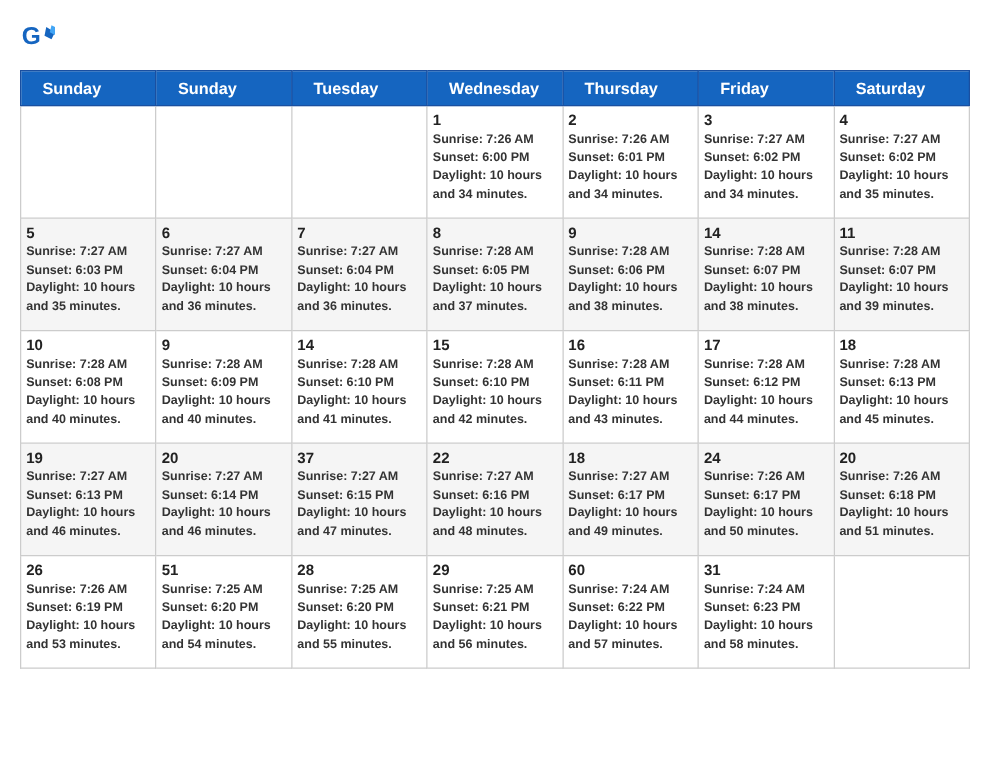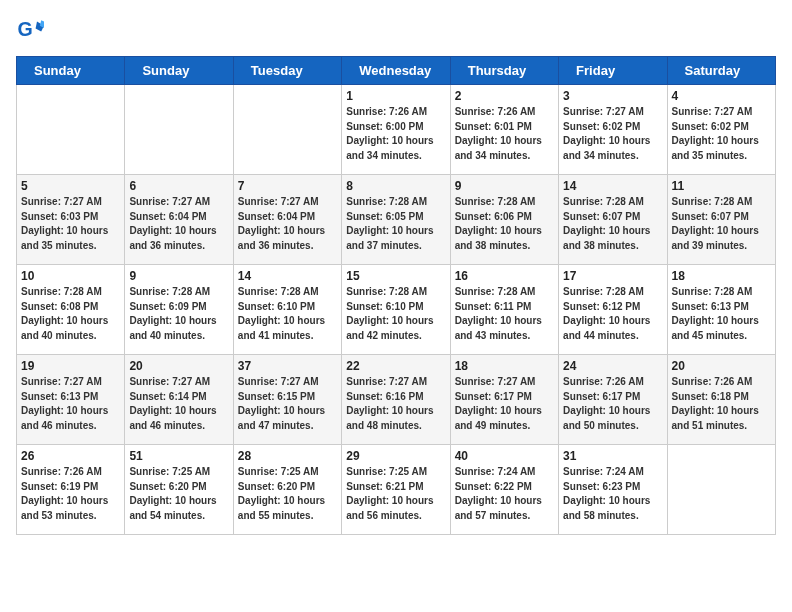--- a/index.html
+++ b/index.html
@@ -326,21 +326,21 @@
 and 55 minutes.</div>
         </td>
         <td>
           <span class="day-number">29</span>
           <div class="day-info" style="white-space: pre-line;">Sunrise: 7:25 AM
 Sunset: 6:21 PM
 Daylight: 10 hours
 and 56 minutes.</div>
         </td>
         <td>
-          <span class="day-number">40</span>
+          <span class="day-number">60</span>
           <div class="day-info" style="white-space: pre-line;">Sunrise: 7:24 AM
 Sunset: 6:22 PM
 Daylight: 10 hours
 and 57 minutes.</div>
         </td>
         <td>
           <span class="day-number">31</span>
           <div class="day-info" style="white-space: pre-line;">Sunrise: 7:24 AM
 Sunset: 6:23 PM
 Daylight: 10 hours

